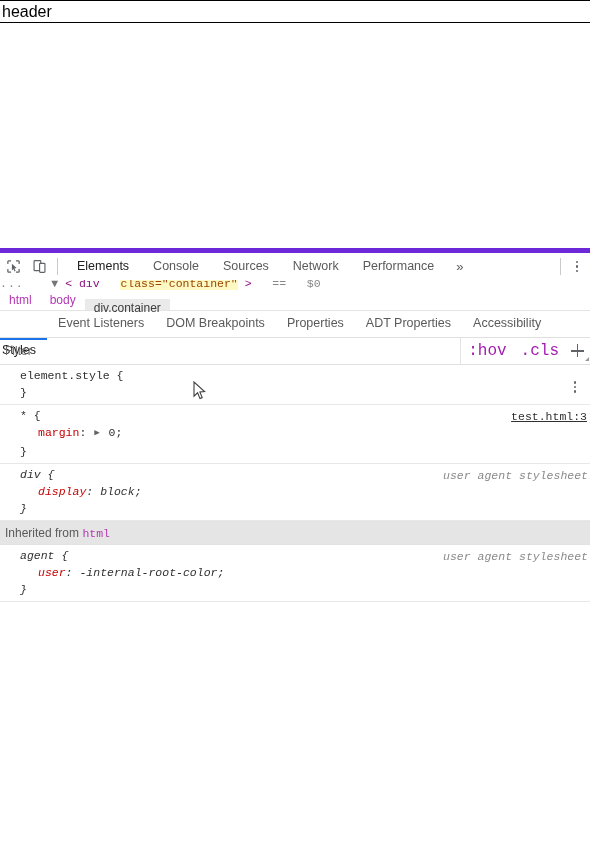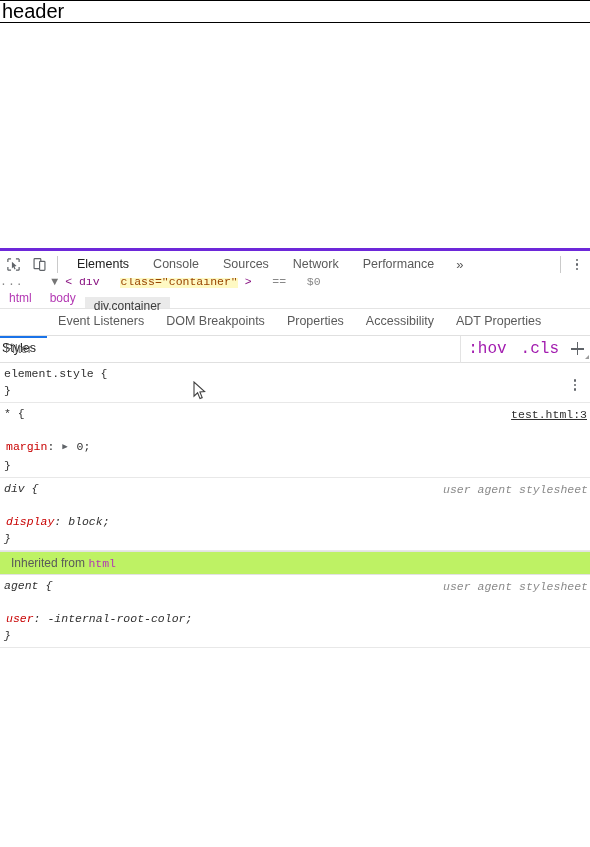--- a/index.html
+++ b/index.html
@@ -25,35 +25,35 @@
     overflow: hidden;
   }
   .page-row {
     box-sizing: border-box;
     width: 590px;
     height: 23px;
     border-top: 1px solid #000000;
     border-bottom: 1px solid #000000;
     margin-top: -1px;
     font-family: "Liberation Sans", sans-serif;
-    font-size: 20px;
+    font-size: 16px;
     line-height: 21px;
     color: #000000;
     padding-left: 2px;
   }
   .page-row:first-child { margin-top: 0; }
 
   
   #devtools {
     position: absolute;
     left: 0; top: 248px;
     width: 590px;
     height: 599px;
     background: #ffffff;
-    border-top: 3px solid #6d28d9;
+    border-top: 5px solid #6d28d9;
     box-sizing: border-box;
     font-size: 12px;
   }
 
   
   .dt-toolbar {
     position: relative;
     height: 27px;
     display: flex;
     align-items: center;
@@ -267,22 +267,22 @@
     font-size: 11.5px;
     line-height: 17px;
     color: #303030;
   }
   .rule-block {
     position: relative;
     padding: 2px 0 3px 0;
     border-bottom: 1px solid #e8e8e8;
   }
   .rule-line { padding-left: 4px; white-space: nowrap; }
-  .rule-line.indent { padding-left: 6px; margin-top: 16px; }
-  .sel { color: #303030; }
+  .rule-line.indent { padding-left: 38px; }
+  .sel { color: #303030; margin-left: 16px; }
   .sel.ua { font-style: italic; }
   .prop-name { color: #c80000; }
   .prop-name.ua { font-style: italic; }
   .prop-val { color: #303030; }
   .prop-val.ua { font-style: italic; }
   .tri-expand {
     display: inline-block;
     color: #5f6368;
     font-size: 9px;
     transform: translateY(-1px);
@@ -307,26 +307,26 @@
     font-style: italic;
     color: #8a8a8a;
     white-space: nowrap;
   }
   .rule-dots {
     position: absolute;
     right: 6px;
     top: 12px;
   }
   .inherited-hdr {
-    background: #bef264;
+    background: #e5e5e5;
     border-bottom: 1px solid #e2e2e2;
     border-top: 1px solid #e2e2e2;
     height: 22px;
     line-height: 22px;
-    padding-left: 11px;
+    padding-left: 5px;
     font-family: "Liberation Sans", sans-serif;
     font-size: 12px;
     color: #5a5a5a;
     white-space: nowrap;
   }
   .inherited-hdr .tagname {
     font-family: "Liberation Mono", monospace;
     font-size: 11.5px;
     color: #b338b3;
   }
@@ -441,24 +441,24 @@
     <div class="side-tab">
       <span>Event Listeners</span>
     </div>
     <div class="side-tab">
       <span>DOM Breakpoints</span>
     </div>
     <div class="side-tab">
       <span>Properties</span>
     </div>
     <div class="side-tab">
+      <span>ADT Properties</span>
+    </div>
+    <div class="side-tab">
       <span>Accessibility</span>
-    </div>
-    <div class="side-tab">
-      <span>ADT Properties</span>
     </div>
   </div>
 
   <div class="filter-bar">
     <input class="filter-input" type="text" placeholder="Filter" style="">
     <div class="filter-divider"></div>
     <div class="filter-btn">
       <span>:hov</span>
     </div>
     <div class="filter-btn">

